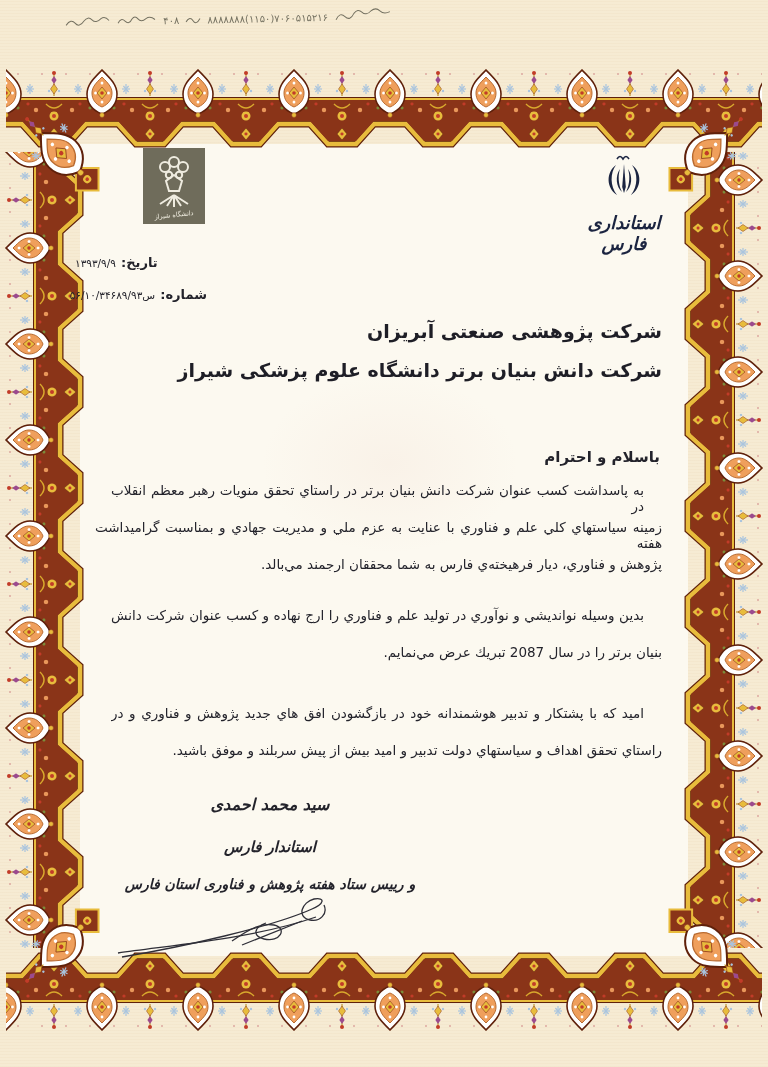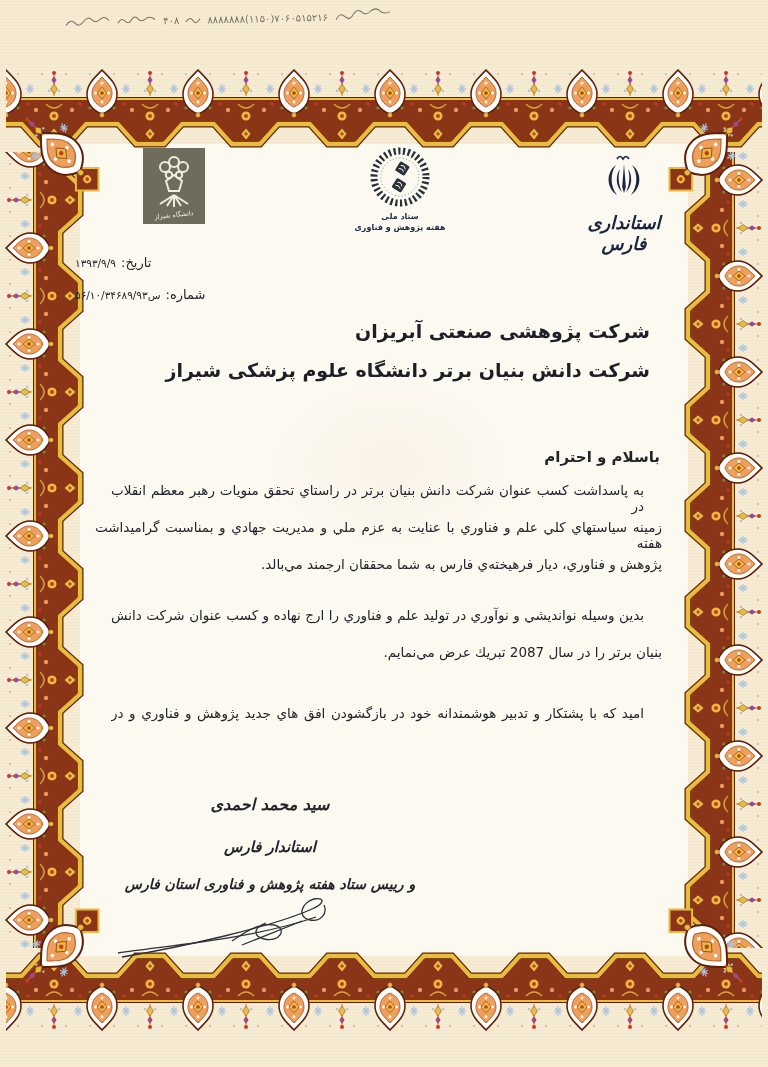--- a/index.html
+++ b/index.html
@@ -33,25 +33,25 @@
   .uni-caption{position:absolute; bottom:5px; left:0; width:100%; text-align:center;
     font-size:6.5px; color:#f2efe2; transform:rotate(-6deg); direction:rtl;}
   .rw-logo{position:absolute; left:352px; top:146px; width:96px; text-align:center; direction:rtl;}
   .rw-caption{font-size:8px; font-weight:bold; color:#1b2a4a; line-height:11px; margin-top:3px;}
   .gov-logo{position:absolute; left:572px; top:148px; width:104px; text-align:center; direction:rtl;}
   .gov-caption{font-size:18px; font-weight:bold; font-style:italic; color:#1b2440; margin-top:2px;}
 
   
   .meta{position:absolute; left:75px; top:252px; width:132px; text-align:left; direction:rtl;}
   .meta .row{margin-bottom:13px; white-space:nowrap; text-align:left;}
-  .meta .lbl{font-weight:normal; font-size:13px;}
+  .meta .lbl{font-weight:bold; font-size:13px;}
   .meta .val{font-size:10.5px;}
 
   
-  .recipient{position:absolute; right:118px; top:320px; text-align:right;}
+  .recipient{position:absolute; right:106px; top:320px; text-align:right;}
   .recipient div{font-size:19px; font-weight:bold; margin-bottom:17px; color:#1e1e26;}
 
   .salutation{position:absolute; right:108px; top:448px; font-size:15px; font-weight:bold;}
 
   
   .letter-body{position:absolute; right:106px; left:95px; top:482px;}
   .bl{height:37px; font-size:13.5px; overflow:hidden;}
   .jl{text-align:justify; text-align-last:justify;}
   .ll{text-align:right;}
   .indent{padding-right:18px;margin-left:16px;}
@@ -187,36 +187,20 @@
           <circle cx="40" cy="19" r="5"></circle>
           <circle cx="26" cy="27" r="3.2"></circle>
           <circle cx="36" cy="27" r="3.2"></circle>
           <path d="M31,27 L39,33 L36,43 L26,43 L23,33 Z"></path>
           <path d="M31,47 L17,56 M31,47 L24,58 M31,47 L31,59 M31,47 L38,58 M31,47 L45,56"></path>
         </g>
       </svg>
       <div class="uni-caption">دانشگاه شیراز</div>
     </div>
 
-    <div class="rw-logo">
-      <svg width="62" height="62" viewBox="0 0 62 62" style="display:block;margin:0 auto;">
-        <circle cx="31" cy="31" r="26" fill="none" stroke="#2a2f3a" stroke-width="7" stroke-dasharray="2.2 2.6"></circle>
-        <circle cx="31" cy="31" r="19" fill="none" stroke="#2a2f3a" stroke-width="1" stroke-dasharray="1 2.4" opacity="0.55"></circle>
-        <g transform="rotate(32 31 31)">
-          <rect x="23" y="17" width="11" height="11" rx="1.5" fill="#2a2f3a"></rect>
-          <path d="M25.5,21 q3,-3 6,1 M25.5,24.5 q3,-2 6,.5" stroke="#fcf9f0" stroke-width="0.9" fill="none"></path>
-          <rect x="29" y="33" width="11" height="11" rx="1.5" fill="#2a2f3a"></rect>
-          <path d="M31.5,37 q3,-3 6,1 M31.5,40.5 q3,-2 6,.5" stroke="#fcf9f0" stroke-width="0.9" fill="none"></path>
-        </g>
-      </svg>
-      <div class="rw-caption">
-        <div>ستاد ملی</div>
-        <div>هفته پژوهش و فناوری</div>
-      </div>
-    </div>
 
     <div class="gov-logo">
       <svg width="56" height="62" viewBox="-28 -31 56 62" style="display:block;margin:0 auto;">
         <g fill="#1b2440">
           <path d="M-8,-14 C-18,-7 -18,9 -7,16 C-14,7 -14,-6 -8,-14 Z"></path>
           <path d="M8,-14 C18,-7 18,9 7,16 C14,7 14,-6 8,-14 Z"></path>
           <path d="M-4,-10 C-9,-3 -8,8 -2,13 C-6,5 -6,-4 -4,-10 Z"></path>
           <path d="M4,-10 C9,-3 8,8 2,13 C6,5 6,-4 4,-10 Z"></path>
           <path d="M0,-15 L1.8,8 L0,14 L-1.8,8 Z"></path>
         </g>
@@ -245,20 +229,21 @@
 
     <div class="letter-body">
       <div class="bl jl indent">به پاسداشت کسب عنوان شرکت دانش بنیان برتر در راستاي تحقق منویات رهبر معظم انقلاب در</div>
       <div class="bl jl">زمینه سیاستهاي کلي علم و فناوري با عنایت به عزم ملي و مدیریت جهادي و بمناسبت گرامیداشت هفته</div>
       <div class="bl ll">پژوهش و فناوري، دیار فرهیخته‌ي فارس به شما محققان ارجمند مي‌بالد.</div>
       <div class="psp"></div>
       <div class="bl jl indent">بدین وسیله نواندیشي و نوآوري در تولید علم و فناوري را ارج نهاده و کسب عنوان شرکت دانش</div>
       <div class="bl ll">بنیان برتر را در سال 2087 تبریك عرض مي‌نمایم.</div>
       <div class="psp2"></div>
       <div class="bl jl indent">امید که با پشتکار و تدبیر هوشمندانه خود در بازگشودن افق هاي جدید پژوهش و فناوري و در</div>
+      <div class="bl ll">راستاي تحقق اهداف و سیاستهاي دولت تدبیر و امید بیش از پیش سربلند و موفق باشید.</div>
     </div>
 
     <div class="sig-block">
       <div class="nm">سید محمد احمدی</div>
       <div class="t1">استاندار فارس</div>
       <div class="t2">و رییس ستاد هفته پژوهش و فناوری استان فارس</div>
     </div>
     <svg class="sig-svg" width="230" height="70" viewBox="0 0 230 70">
       <g fill="none" stroke="#2f2f38" stroke-width="1.3">
         <path d="M6,60 C60,52 140,46 204,24"></path>

